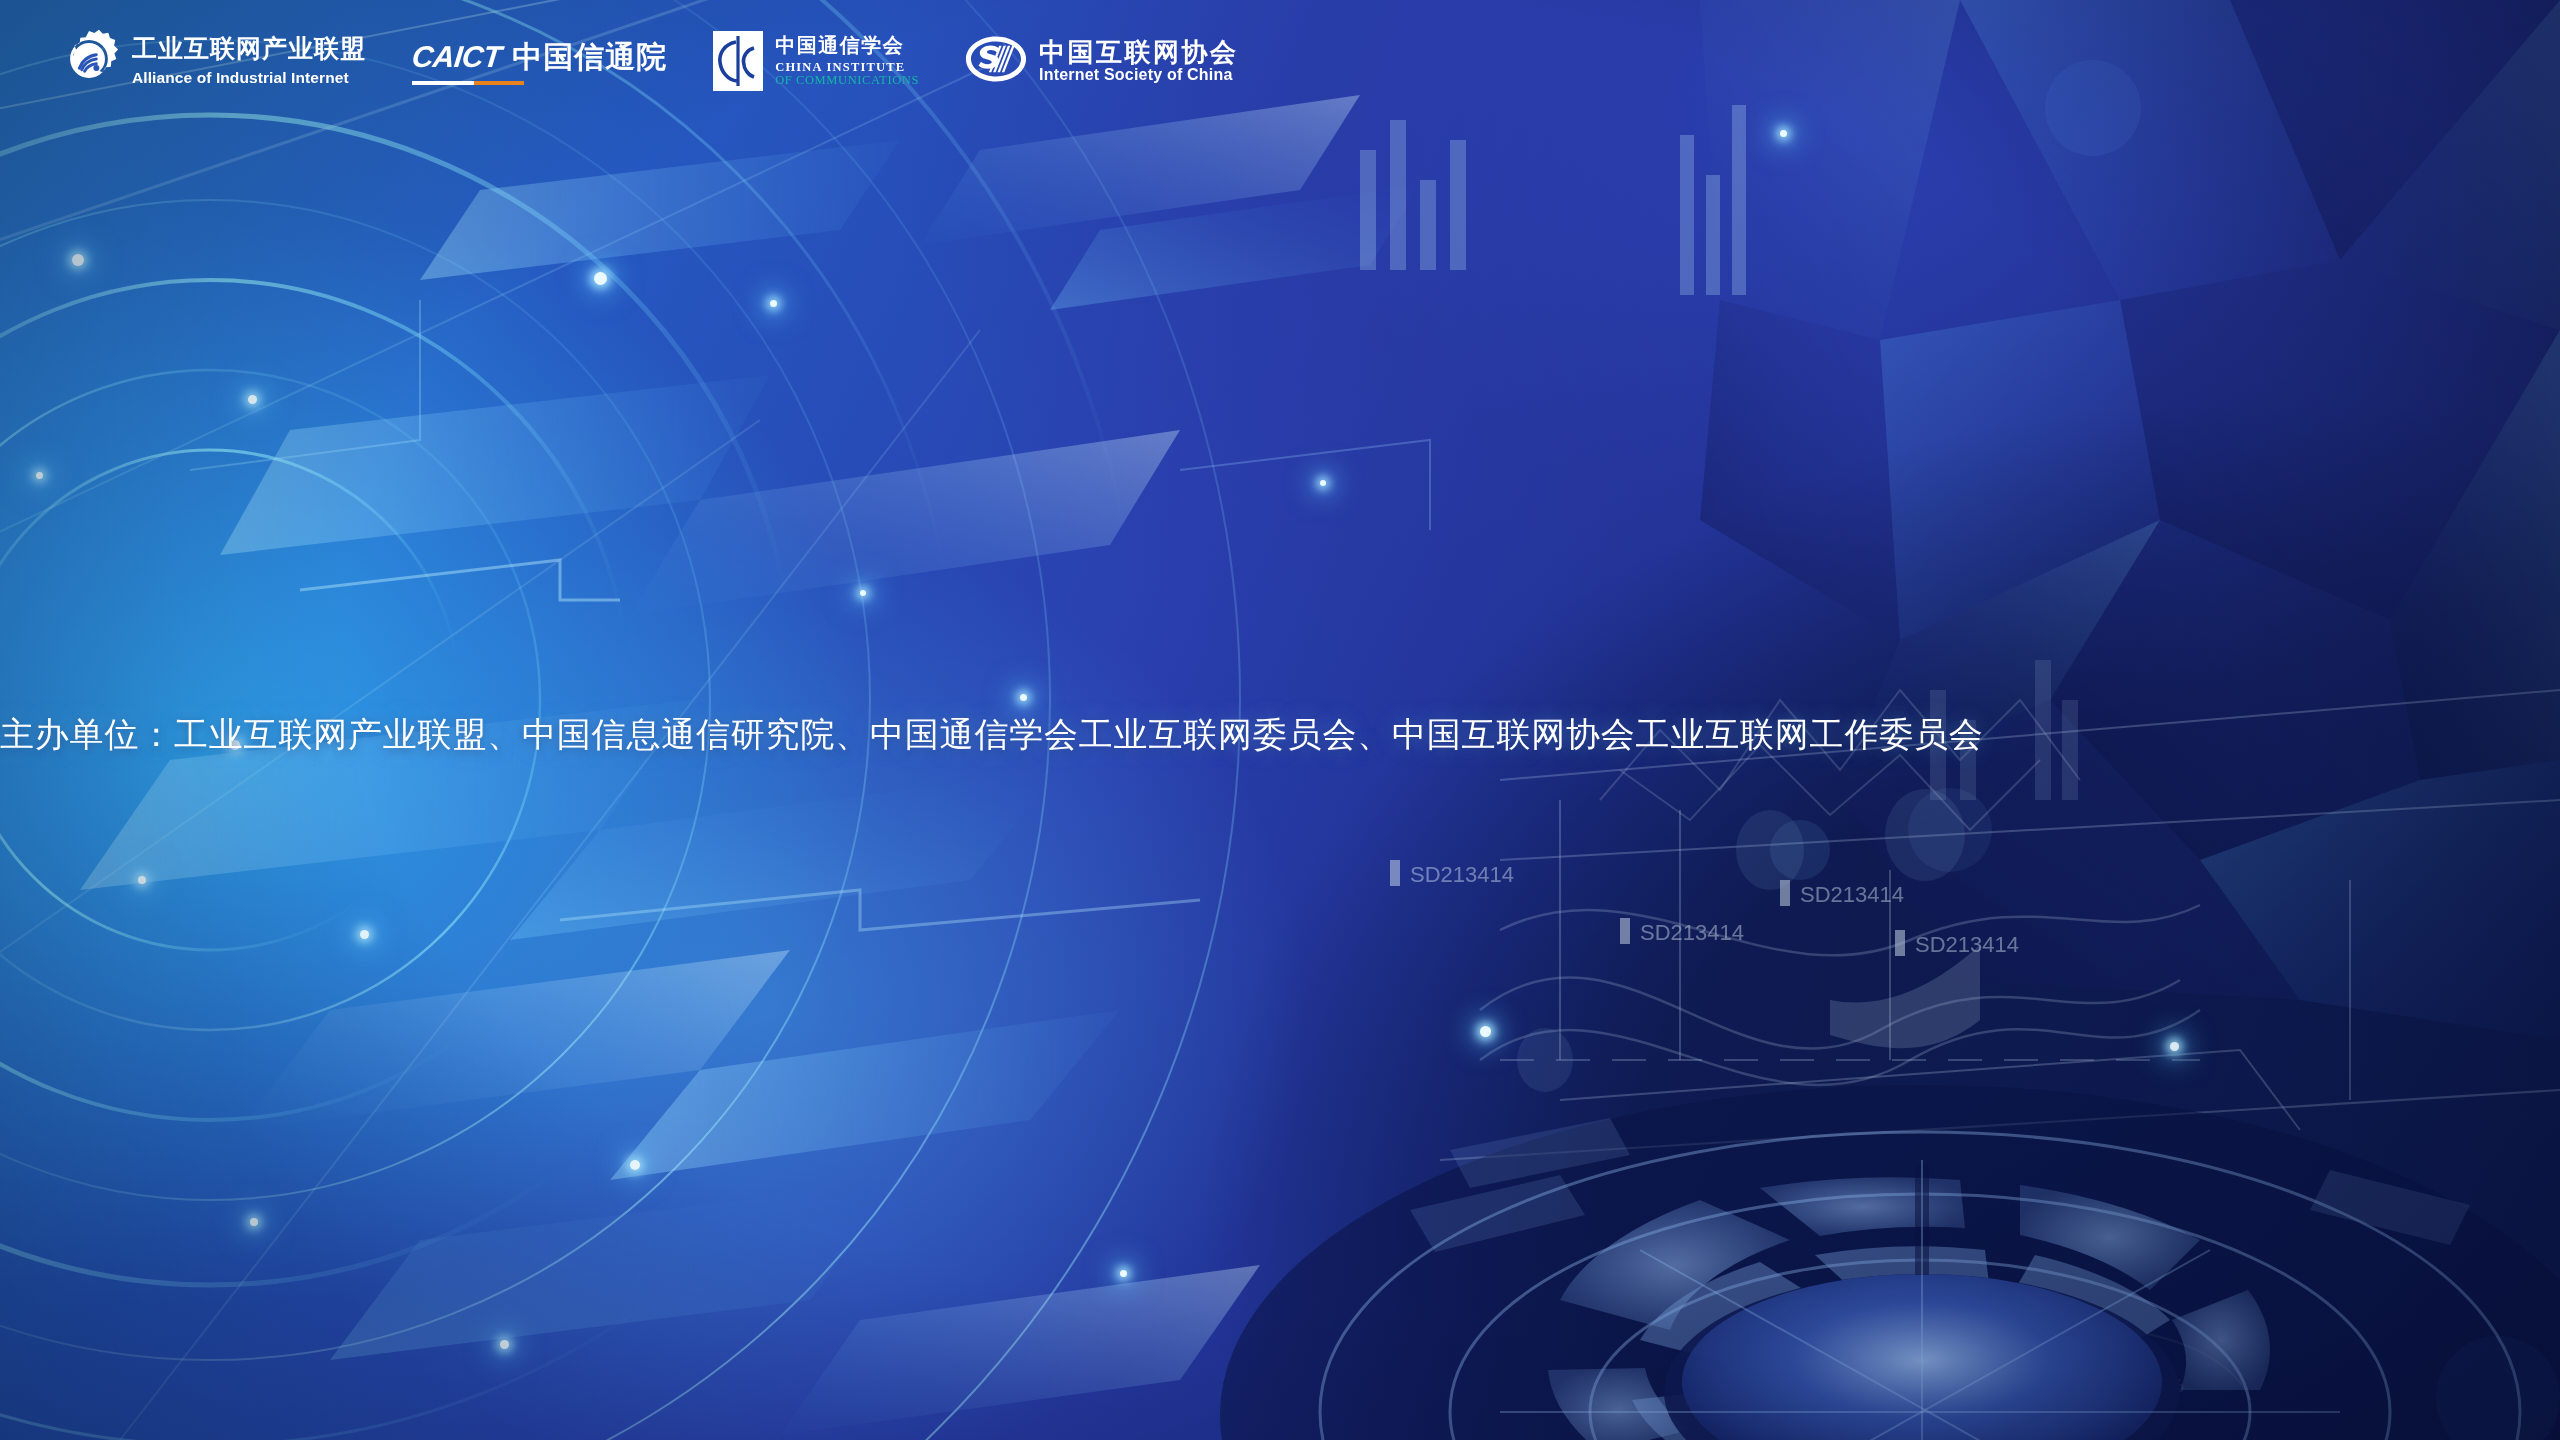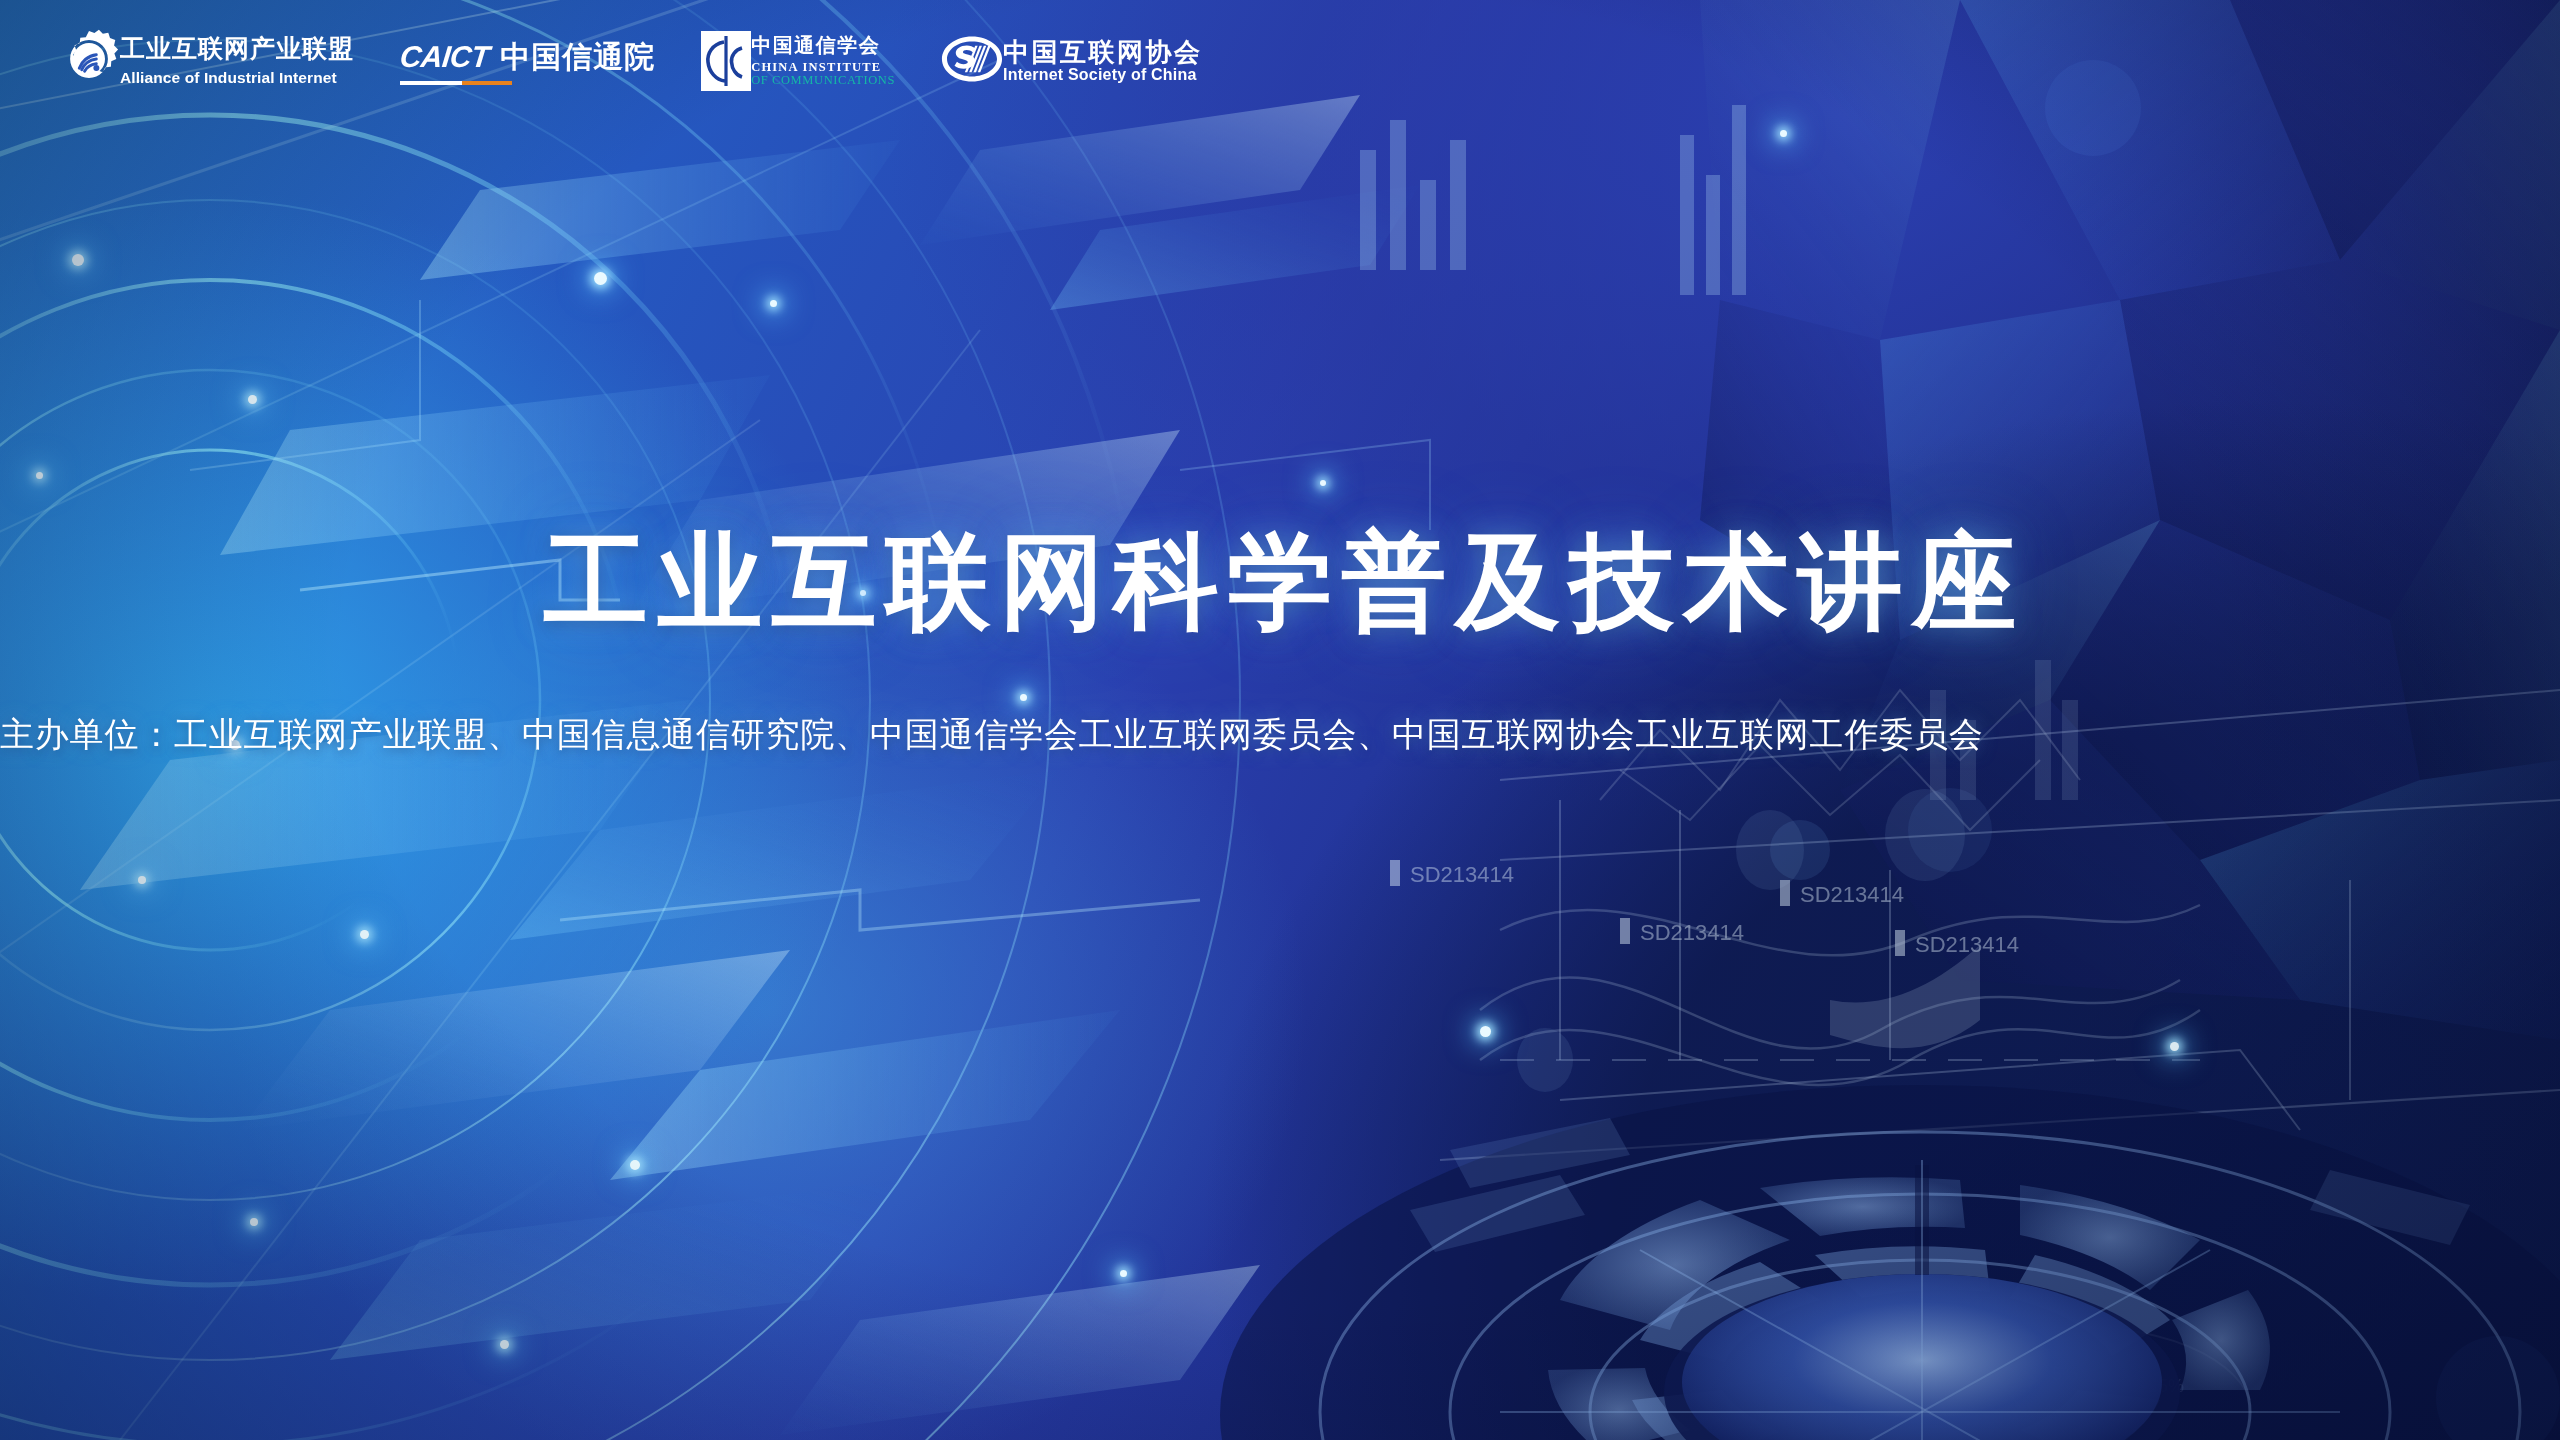--- a/index.html
+++ b/index.html
@@ -64,21 +64,21 @@
   
   .logobar {
     position: absolute;
     left: 58px;
     top: 28px;
     display: flex;
     align-items: center;
     gap: 46px;
     z-index: 40;
   }
-  .logo { display: flex; align-items: center; }
+  .logo { display: flex; align-items: center; gap: 12px; }
 
   .logo-mark { flex: 0 0 auto; display: block; }
 
   .logo-text { display: flex; flex-direction: column; line-height: 1.02; }
   .logo-cn {
     color: #ffffff;
     font-weight: bold;
     letter-spacing: .5px;
     white-space: nowrap;
   }
@@ -498,16 +498,15 @@
           </g>
         </svg>
       </span>
       <span class="logo-text">
         <span class="logo-cn">中国互联网协会</span>
         <span class="logo-en">Internet Society of China</span>
       </span>
     </div>
   </div>
 
-  <h1 class="title">工业互联网科学普及技术讲座</h1>
   <p class="subtitle">主办单位：工业互联网产业联盟、中国信息通信研究院、中国通信学会工业互联网委员会、中国互联网协会工业互联网工作委员会</p>
 
 </div>
 
 </body></html>

